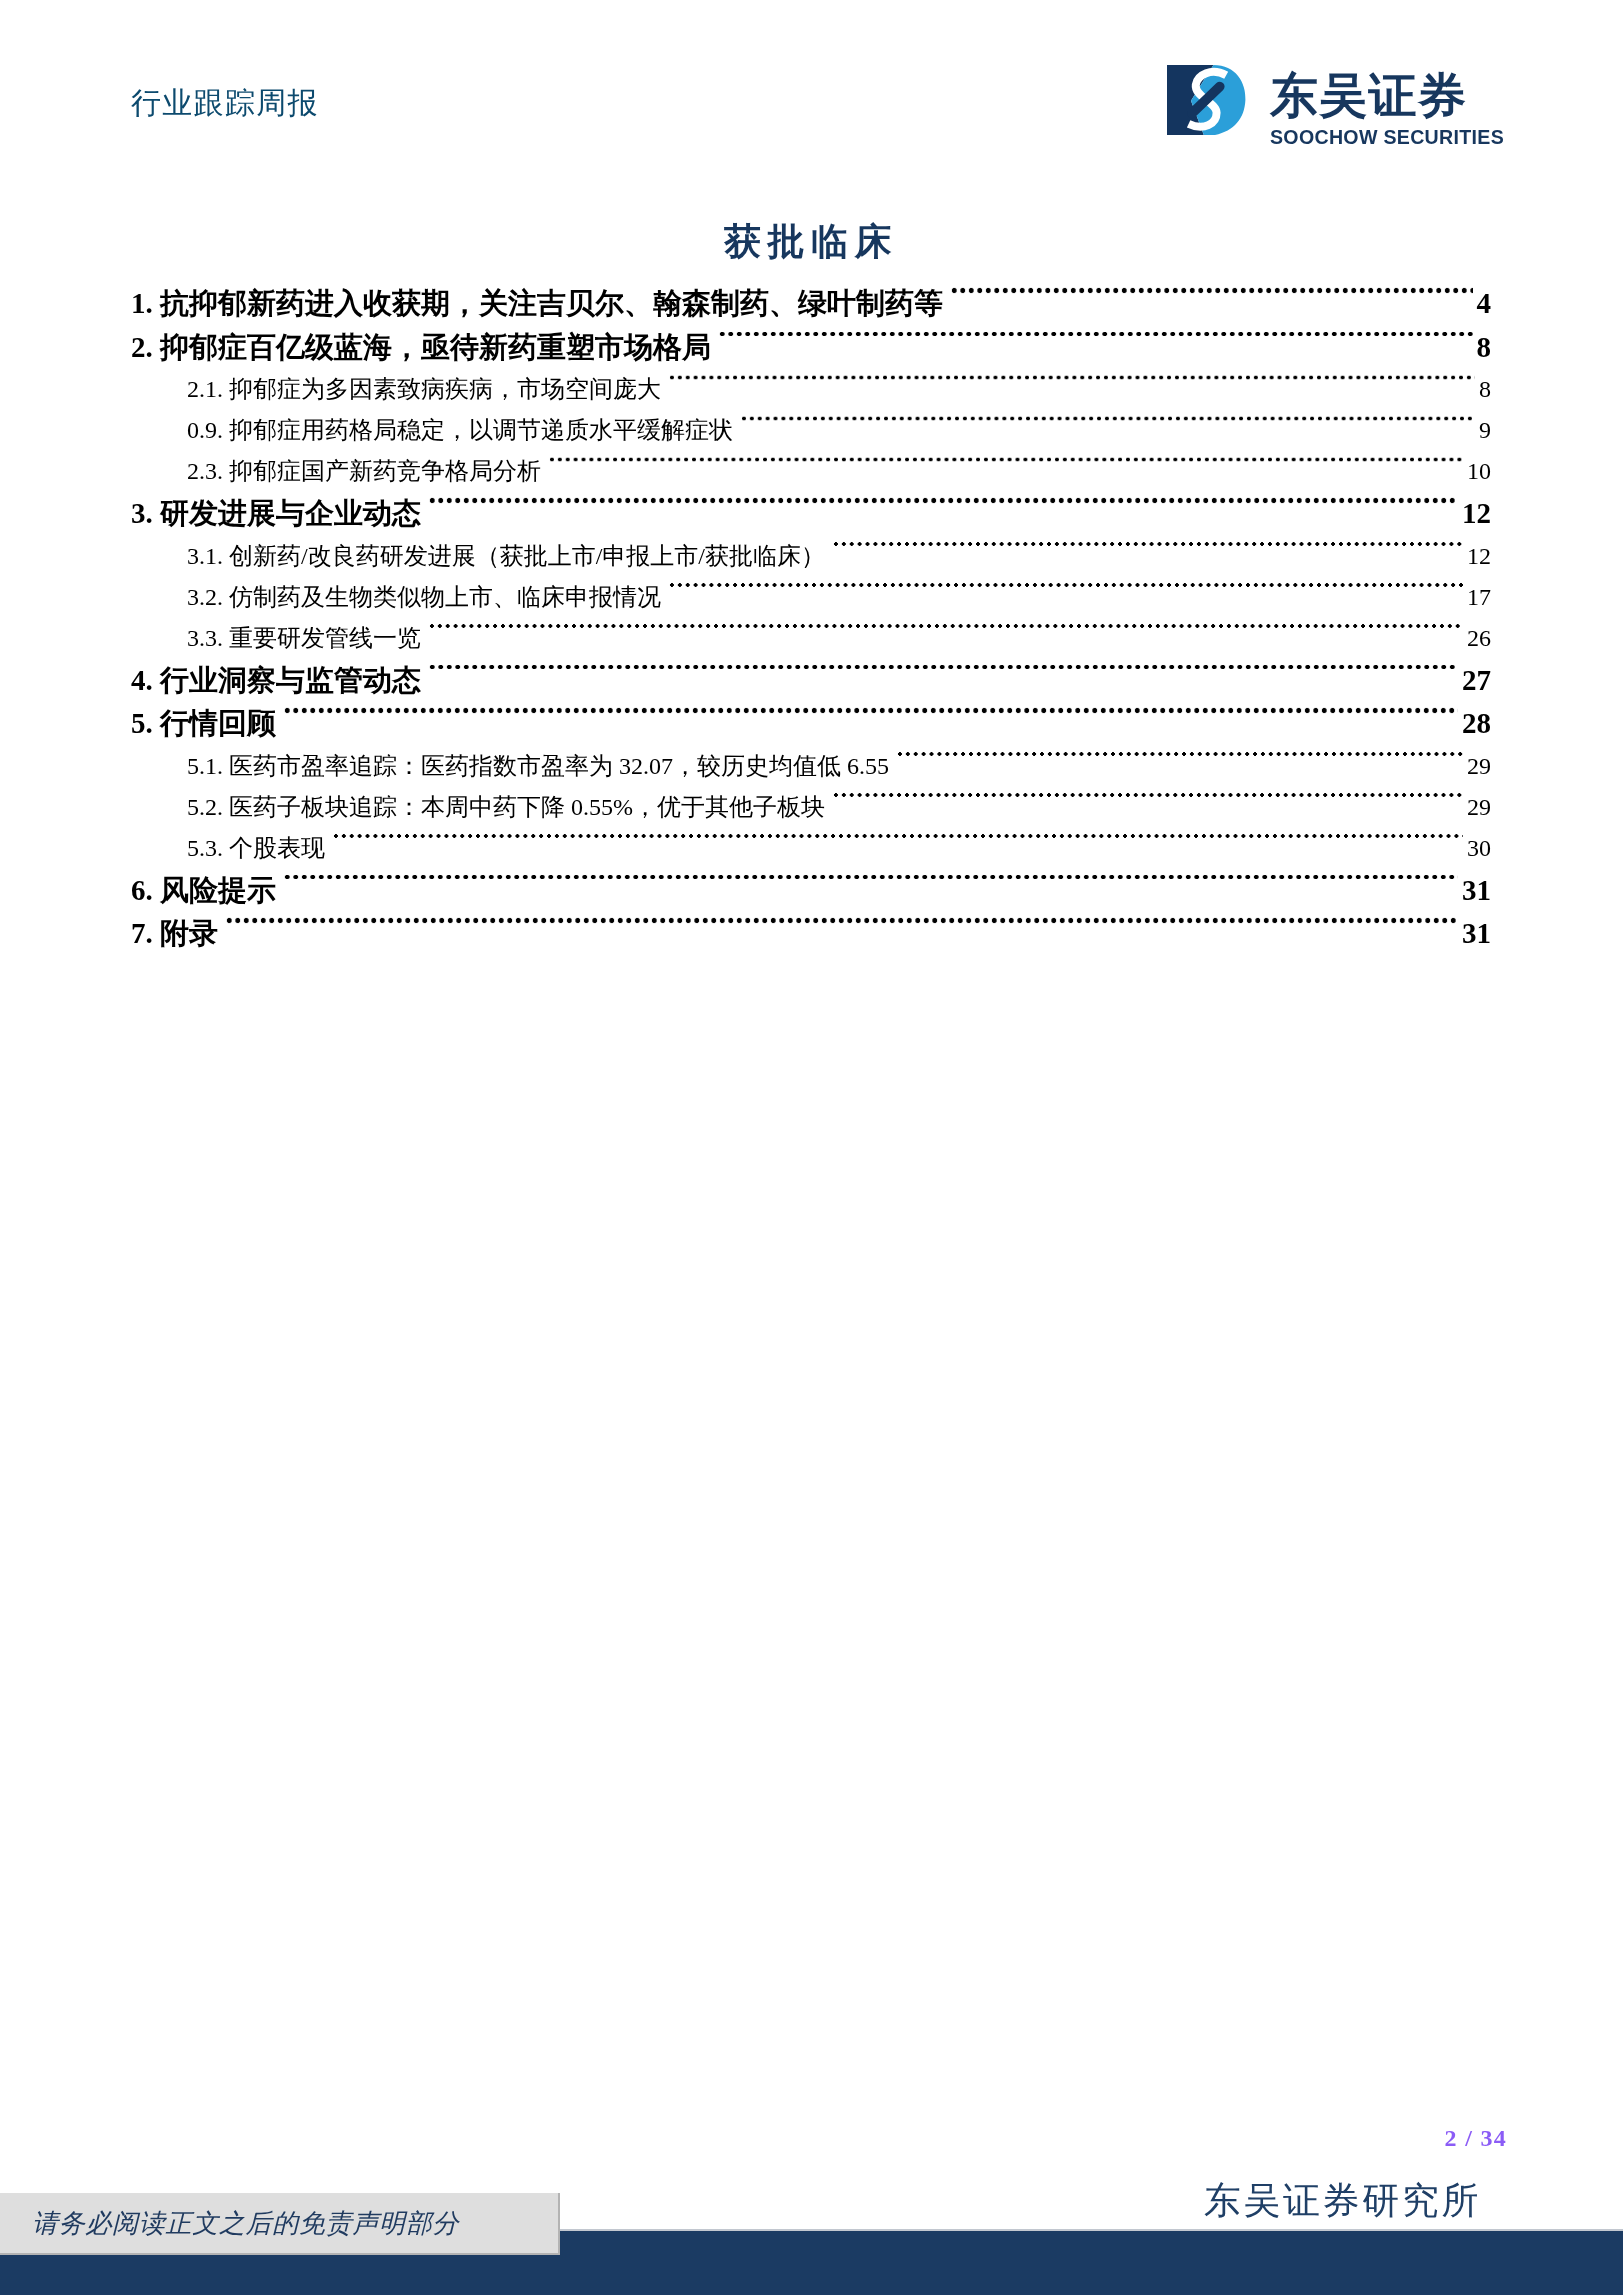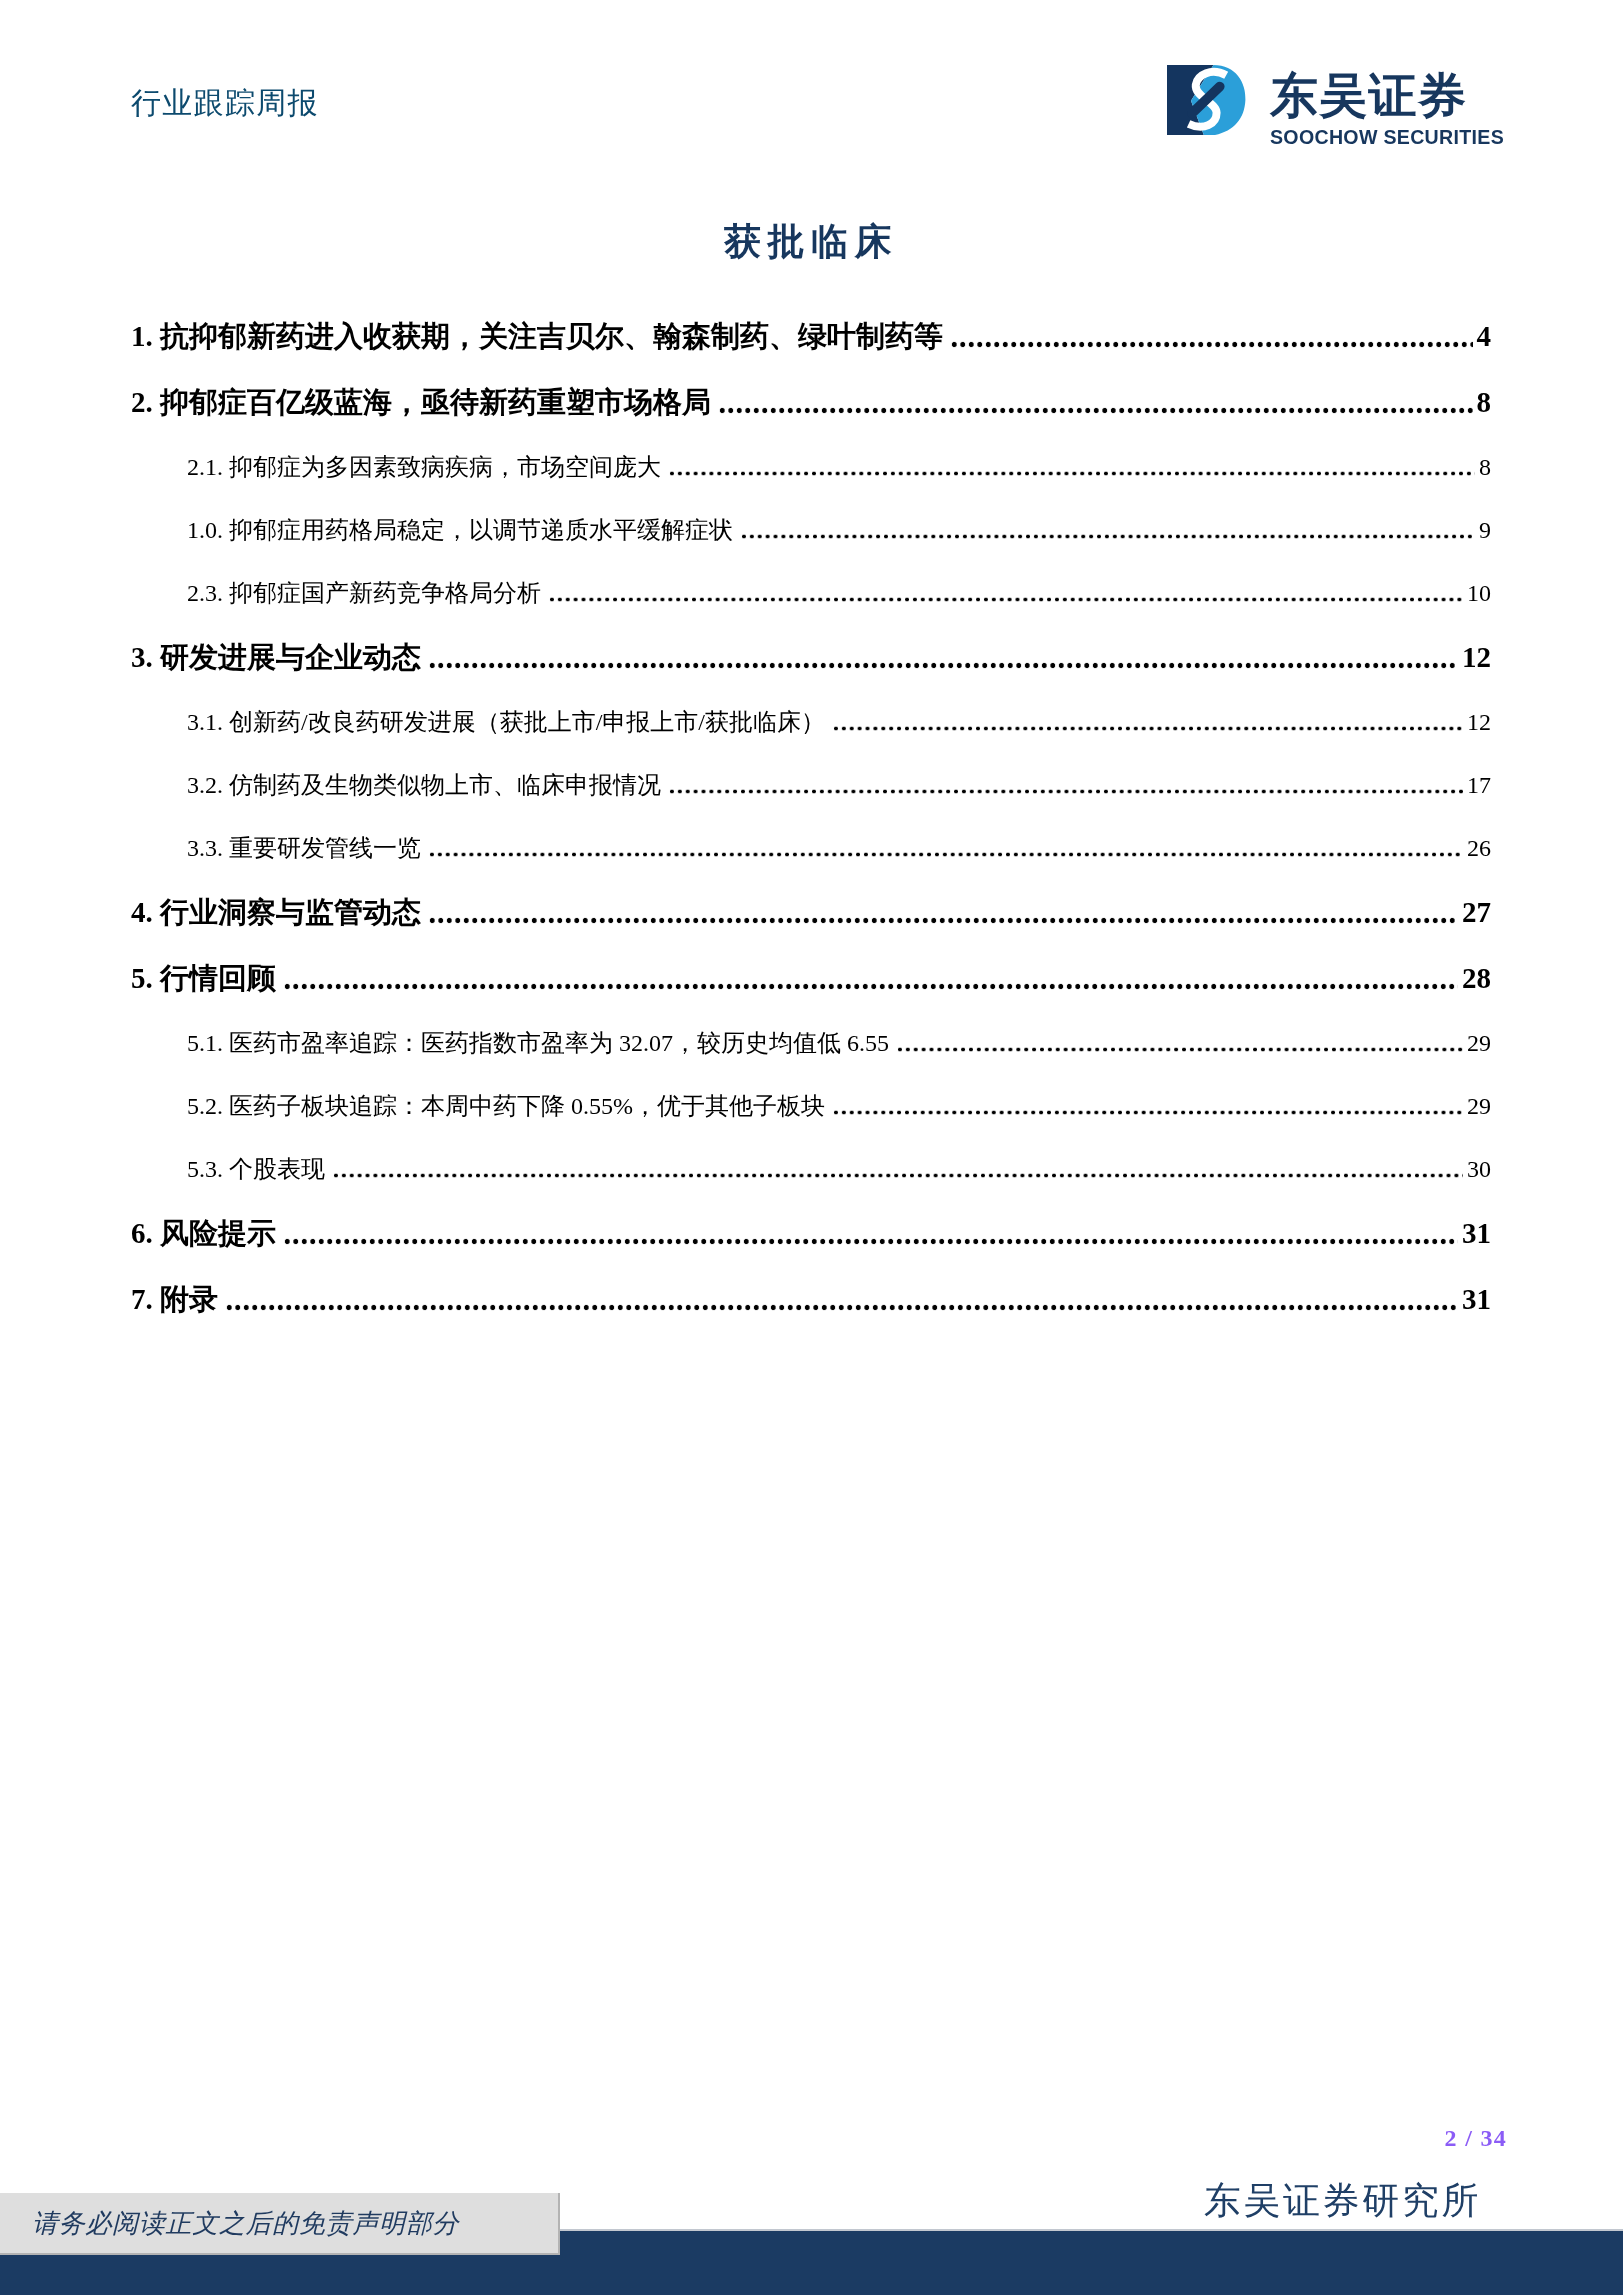--- a/index.html
+++ b/index.html
@@ -28,21 +28,21 @@
     font-family:"Liberation Sans","DejaVu Sans",sans-serif;
     letter-spacing:0.3px;white-space:nowrap;margin-top:1.3px;
   }
   
   .toc-title{
     position:absolute;left:131px;right:132px;top:217px;
     text-align:center;font-size:37px;font-weight:bold;color:#17375E;
     letter-spacing:6.5px;
   }
   .toc-list{position:absolute;left:131px;right:132px;top:287px;}
-  .toc-row{display:flex;align-items:flex-end;cursor:pointer;margin-top:33px;}
+  .toc-row{display:flex;cursor:pointer;}
   .toc-row.l1{margin-bottom:10.5px;}
   .toc-row.l2{margin-bottom:11px;}
   .toc-row.l1 .toc-label,.toc-row.l1 .toc-page{
     font-size:29px;font-weight:bold;color:#000;line-height:33px;
   }
   .toc-row.l2 .toc-label,.toc-row.l2 .toc-page{
     font-size:24px;font-weight:normal;color:#000;line-height:30px;
   }
   .toc-row.l2 .toc-label{margin-left:56px;}
   .toc-label{white-space:nowrap;}
@@ -117,21 +117,21 @@
         <span class="toc-label">2. 抑郁症百亿级蓝海，亟待新药重塑市场格局</span>
         <span class="toc-dots"></span>
         <span class="toc-page">8</span>
       </div>
       <div class="toc-row l2">
         <span class="toc-label">2.1. 抑郁症为多因素致病疾病，市场空间庞大</span>
         <span class="toc-dots"></span>
         <span class="toc-page">8</span>
       </div>
       <div class="toc-row l2">
-        <span class="toc-label">1.0. 抑郁症用药格局稳定，以调节递质水平缓解症状</span>
+        <span class="toc-label">0.9. 抑郁症用药格局稳定，以调节递质水平缓解症状</span>
         <span class="toc-dots"></span>
         <span class="toc-page">9</span>
       </div>
       <div class="toc-row l2">
         <span class="toc-label">2.3. 抑郁症国产新药竞争格局分析</span>
         <span class="toc-dots"></span>
         <span class="toc-page">10</span>
       </div>
       <div class="toc-row l1">
         <span class="toc-label">3. 研发进展与企业动态</span>

